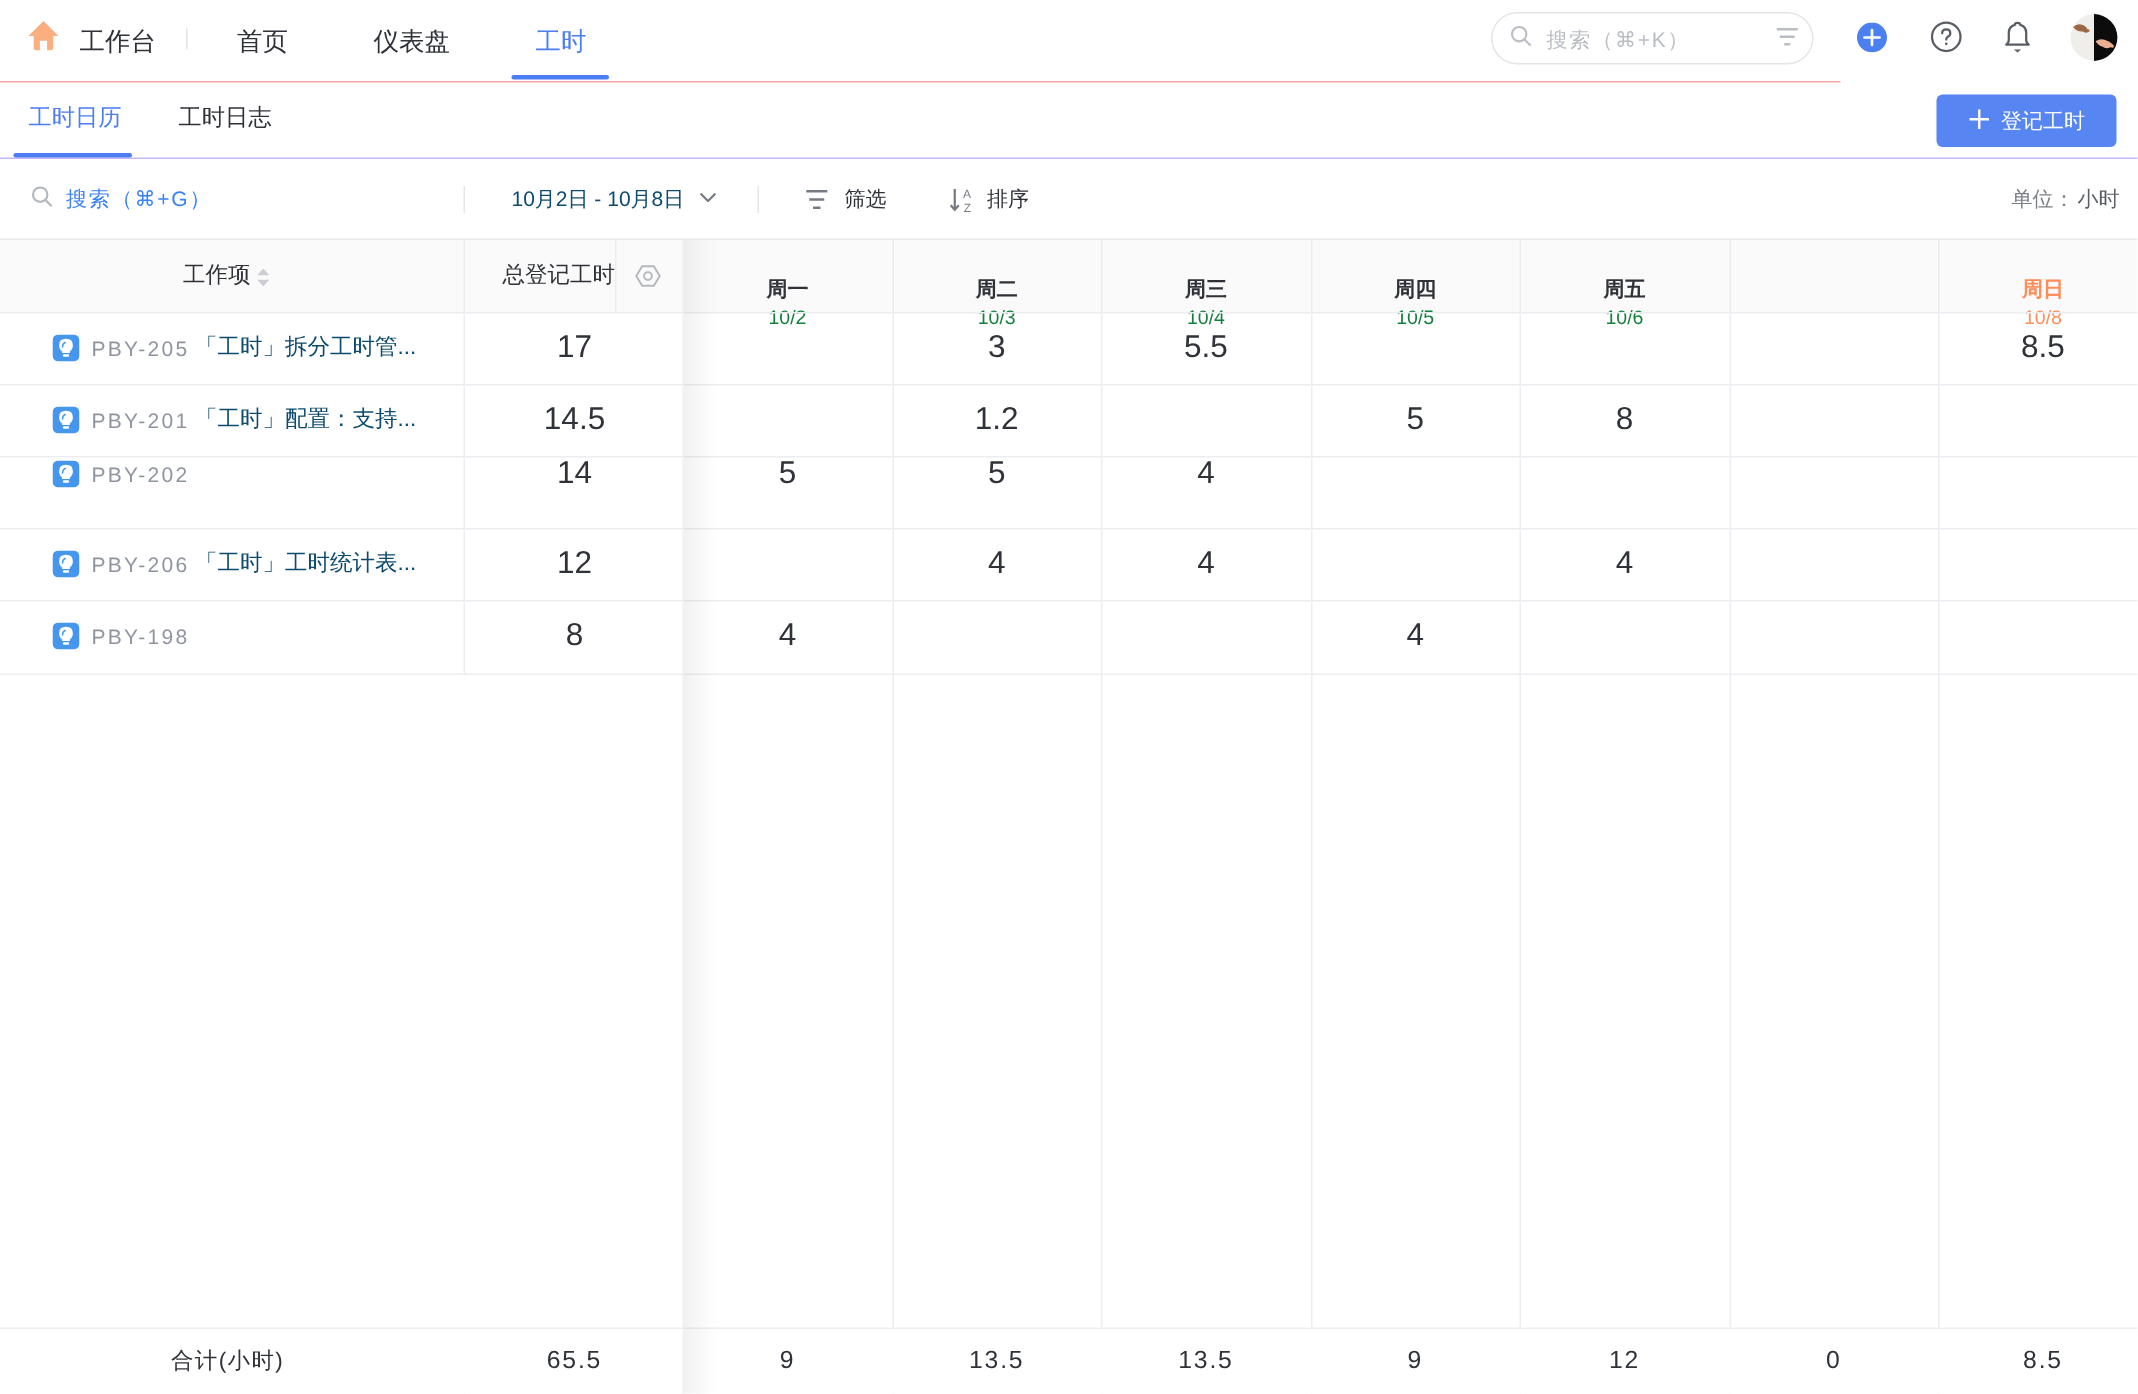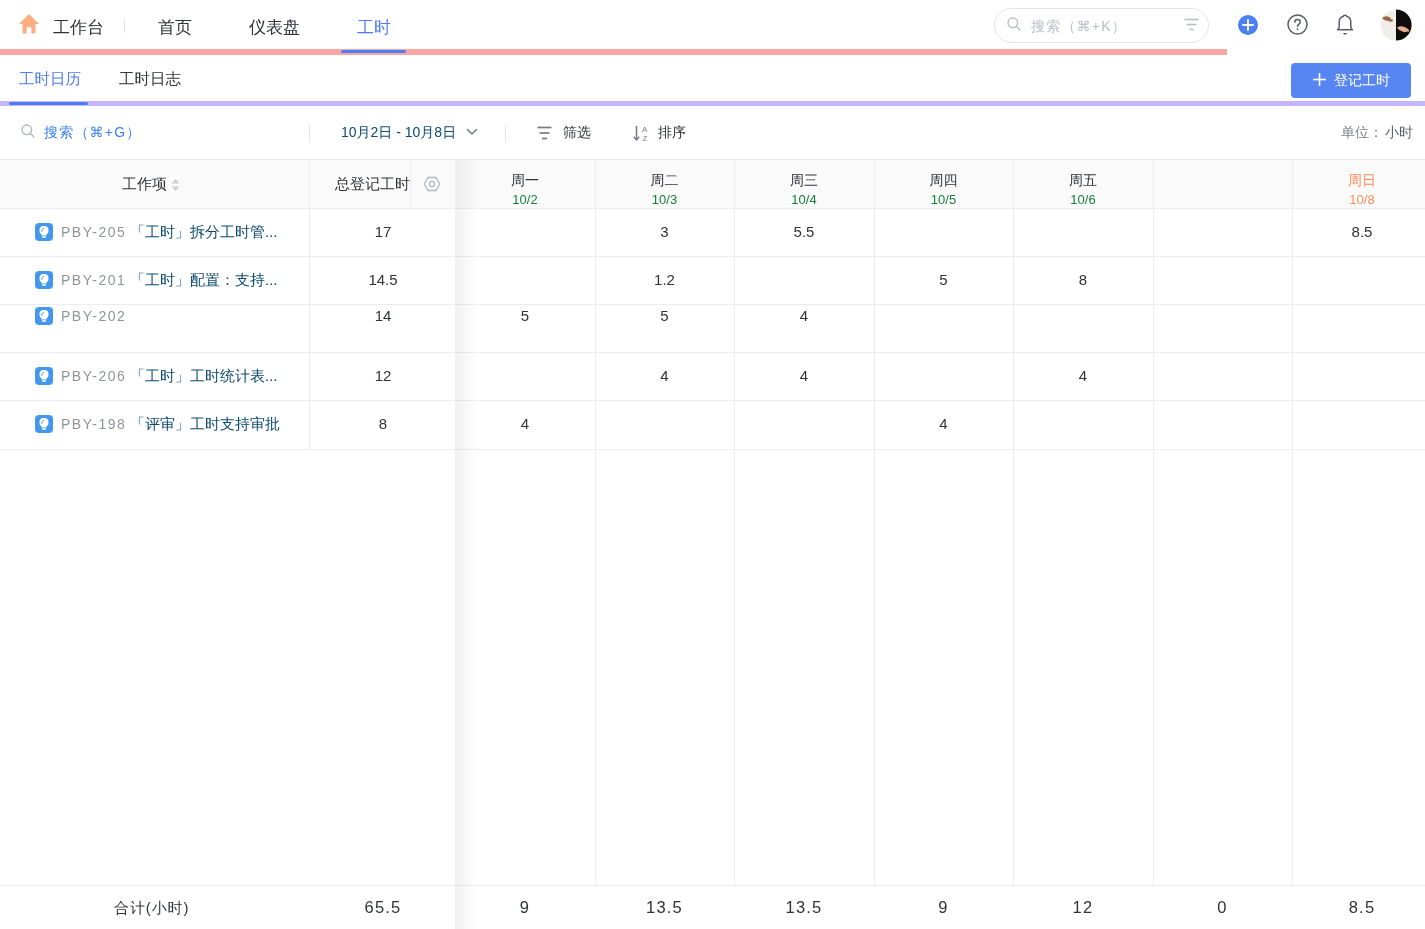--- a/index.html
+++ b/index.html
@@ -1,53 +1,53 @@
 <!DOCTYPE html>
 <html><head>
 <meta charset="utf-8">
 <style>
   * { margin:0; padding:0; box-sizing:border-box; }
   html,body { width:1425px; height:929px; overflow:hidden; background:#fff;
     font-family:"Liberation Sans", sans-serif; }
   .abs { position:absolute; }
   
   #nav { position:absolute; left:0; top:0; width:1227px; height:55px; background:#fff;
-         border-bottom:6px solid #fca5a5; }
+         border-bottom:1px solid #fca5a5; }
   .navtxt { position:absolute; top:0; height:55px; line-height:55px; font-size:17px; color:#2f3238; }
   #nav .active { color:#4c7df2; }
   #navline { position:absolute; left:341px; top:50px; width:65px; height:3px; background:#4c7df2; border-radius:2px; }
   #navdiv { position:absolute; left:124px; top:19px; width:1px; height:14px; background:#e0e2e6; }
   #pill { position:absolute; left:994px; top:8px; width:215px; height:35px; border:1px solid #e3e5e9;
           border-radius:18px; background:#fff; }
   #pilltxt { position:absolute; left:1031px; top:0; height:55px; line-height:53px; font-size:14px; letter-spacing:1.2px; color:#b9bdc4; }
   
   #tabbar { position:absolute; left:0; top:56px; width:1425px; height:50px; background:#fff;
-            border-bottom:5px solid #c4b5fd; }
+            border-bottom:1px solid #c4b5fd; }
   .tabtxt { position:absolute; top:0; height:49px; line-height:46px; font-size:15.5px; color:#2f3238; }
   #tabline { position:absolute; left:9px; top:46px; width:79px; height:3px; background:#4c7df2; border-radius:2px; }
   #regbtn { position:absolute; left:1291px; top:7px; width:120px; height:35px; background:#5786f2;
             border-radius:4px; color:#fff; font-size:14px; text-align:center; line-height:35px; }
   
   #toolbar { position:absolute; left:0; top:106px; width:1425px; height:54px; background:#fff;
              border-bottom:1px solid #e9ebee; }
   .tb { position:absolute; top:0; height:53px; line-height:53px; font-size:14px; }
   .tdiv { position:absolute; top:18px; width:1px; height:18px; background:#e3e5e9; }
   
   #table { position:absolute; left:0; top:160px; width:1425px; height:769px; background:#fff; }
   #thead { position:absolute; left:0; top:0; width:1425px; height:48px; background:#fafafa; }
   .vline { position:absolute; width:1px; background:#ebedf0; }
   .hline { position:absolute; left:0; width:1425px; height:1px; background:#ebedf0; }
   .wk { position:absolute; top:0; width:140px; text-align:center; }
-  .wk .d1 { font-size:14px; font-weight:400; color:#2f3238; margin-top:12px; }
+  .wk .d1 { font-size:14px; font-weight:700; color:#2f3238; margin-top:24px; }
   .wk .d2 { font-size:13px; color:#15803d; margin-top:2px; }
   .wk.sun .d1, .wk.sun .d2 { color:#ff8d5a; }
   .row { position:absolute; left:0; width:1425px; height:48px; }
   .code { position:absolute; left:61px; top:0; height:48px; line-height:48px; font-size:14px; letter-spacing:1.5px; color:#8f95a0; }
   .title { position:absolute; left:130px; top:0; height:48px; line-height:48px; font-size:15px; color:#0c4a6e; }
-  .num { position:absolute; top:0; height:48px; line-height:48px; font-size:15px; color:#2f3238;
+  .num { position:absolute; top:0; height:48px; line-height:48px; font-size:21px; color:#2f3238;
          width:60px; margin-left:-30px; text-align:center; }
   #shadow { position:absolute; left:456px; top:0; width:22px; height:769px;
             background:linear-gradient(90deg, rgba(0,0,0,0.05), rgba(0,0,0,0)); }
   #footer { position:absolute; left:0; top:725px; width:1425px; height:44px; background:#fff;
             border-top:1px solid #ebedf0; }
   #footer .num { font-size:16.5px; letter-spacing:1.2px; }
 </style>
 </head>
 <body>
 
@@ -252,21 +252,20 @@
     <span class="num" style="left:1083px">4</span>
   </div>
   <div class="row" style="top:240px">
     <svg class="abs" style="left:35px;top:15px" width="18" height="18" viewBox="0 0 18 18">
       <rect width="18" height="18" rx="4" fill="#4597ee"></rect>
       <path d="M9 2.9 Q13.6 2.9 13.6 7.2 Q13.6 9.9 11.6 11.3 L11.6 12.4 L6.4 12.4 L6.4 11.3 Q4.4 9.9 4.4 7.2 Q4.4 2.9 9 2.9 Z" fill="#fff"></path>
       <rect x="6.9" y="13.2" width="4.2" height="1.6" rx="0.8" fill="#fff"></rect>
       <path d="M6.7 8.4 Q6.6 5.9 8.5 5.3" fill="none" stroke="#4597ee" stroke-width="1" stroke-linecap="round"></path>
     </svg>
     <span class="code">PBY-198</span>
-      <span class="title">「评审」工时支持审批</span>
     <span class="num" style="left:383px">8</span>
     <span class="num" style="left:525px">4</span>
     <span class="num" style="left:943.5px">4</span>
   </div>
 
   <div id="footer">
     <span class="abs" style="left:114px;top:0;height:43px;line-height:43px;font-size:15px;letter-spacing:0.9px;color:#2f3238">合计(小时)</span>
     <span class="num" style="left:383px;line-height:43px">65.5</span>
     <span class="num" style="left:525px;line-height:43px">9</span>
     <span class="num" style="left:664.5px;line-height:43px">13.5</span>

